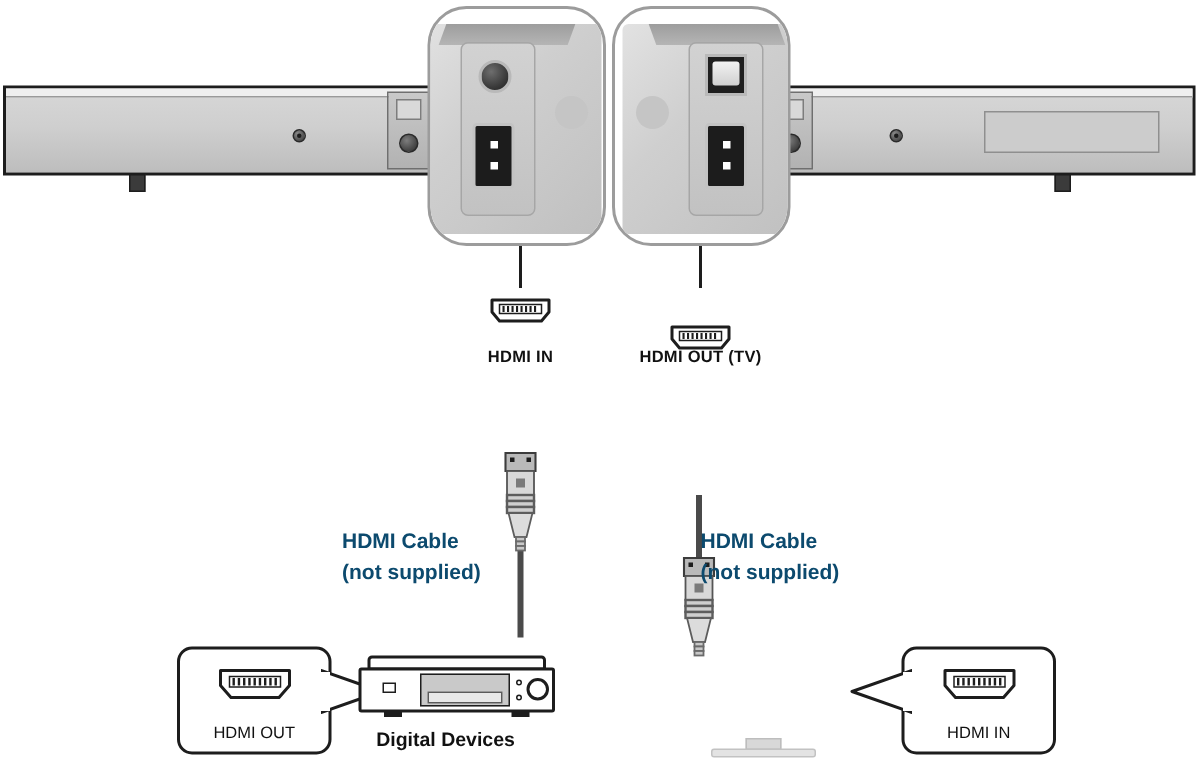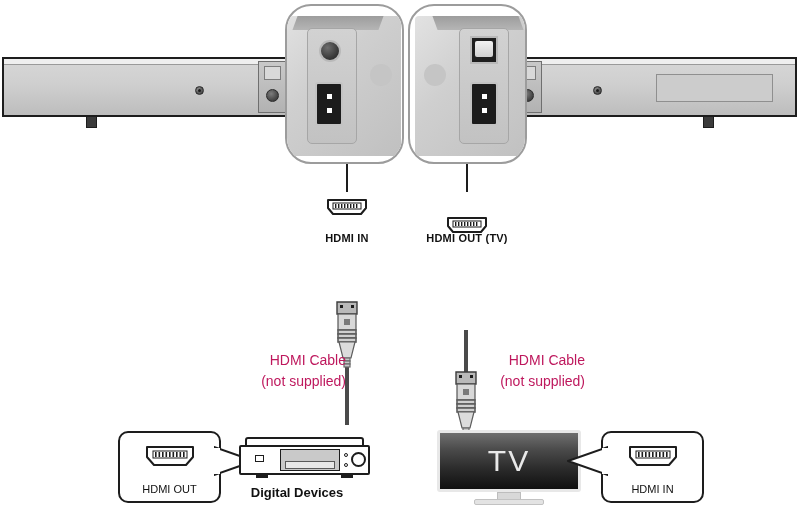--- a/index.html
+++ b/index.html
@@ -151,23 +151,23 @@
 
   
   .cable-line {
     background: #4a4a4a;
     width: 4px;
   }
   .plug { position: relative; }
 
   .cable-text {
     font-size: 14px;
-    font-weight: normal;
-    color: #be185d;
-    text-align: right;
+    font-weight: bold;
+    color: #0c4a6e;
+    text-align: left;
     line-height: 21px;
     white-space: nowrap;
   }
 
   
   .callout {
     border: 2px solid #1d1d1d;
     border-radius: 10px;
     background: #ffffff;
     box-sizing: border-box;
@@ -437,23 +437,20 @@
     <div class="abs dev-slot" style="left:46px; top:24px; width:50px; height:8px;"></div>
     <div class="abs dev-btn" style="left:16px; top:18px; width:9px; height:7px;"></div>
     <div class="abs dev-led" style="left:105px; top:16px; width:4px; height:4px;"></div>
     <div class="abs dev-led" style="left:105px; top:26px; width:4px; height:4px;"></div>
     <div class="abs dev-knob" style="left:112px; top:15px; width:15px; height:15px;"></div>
     <div class="abs dev-foot" style="left:17px; top:37px; width:12px; height:4px;"></div>
     <div class="abs dev-foot" style="left:102px; top:37px; width:12px; height:4px;"></div>
   </div>
   <div class="abs dev-caption" style="left:226px; top:485px; width:142px;">Digital Devices</div>
 
-  <div class="abs" id="tv-screen" style="left:437px; top:430px; width:144px; height:62px;">
-    <span id="tv-screen-text">TV</span>
-  </div>
   <div class="abs tv-neck" style="left:497px; top:492px; width:24px; height:8px;"></div>
   <div class="abs tv-base" style="left:474px; top:499px; width:70px; height:6px;"></div>
 
   <div class="abs" style="left:601px; top:431px; width:103px; height:72px;">
     <div class="callout" style="position:absolute; inset:0;"></div>
     <svg class="tail" width="48" height="36" viewBox="0 0 48 36" style="left:-41px; top:14px;">
       <path d="M48 2 L8 16 L48 30 Z" fill="#ffffff" stroke="#1d1d1d" stroke-width="2" stroke-linejoin="round"></path>
       <rect x="42" y="3" width="10" height="26" fill="#ffffff"></rect>
     </svg>
     <div class="abs" style="left:27px; top:14px; width:50px; height:22px;">

